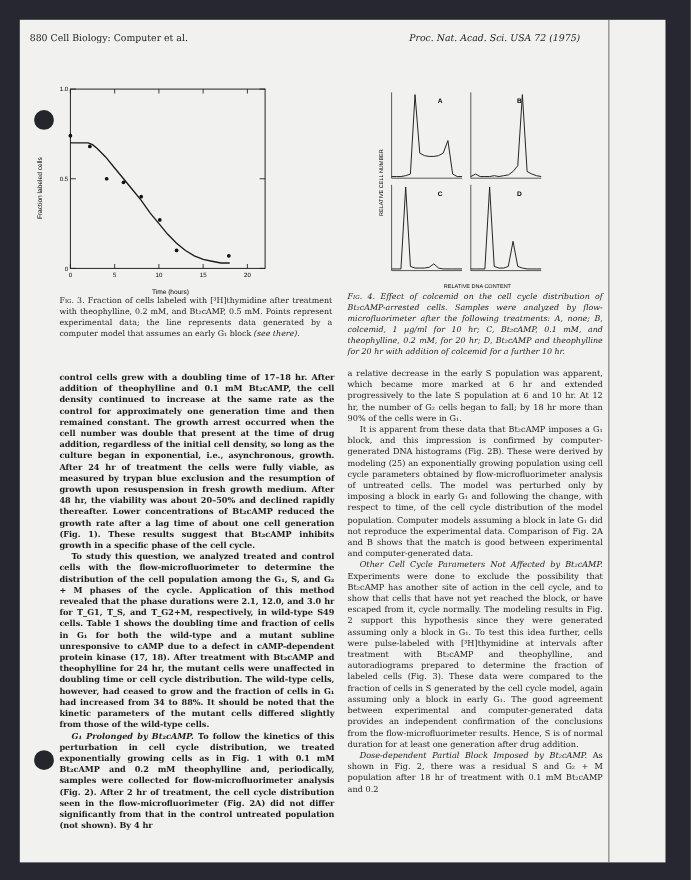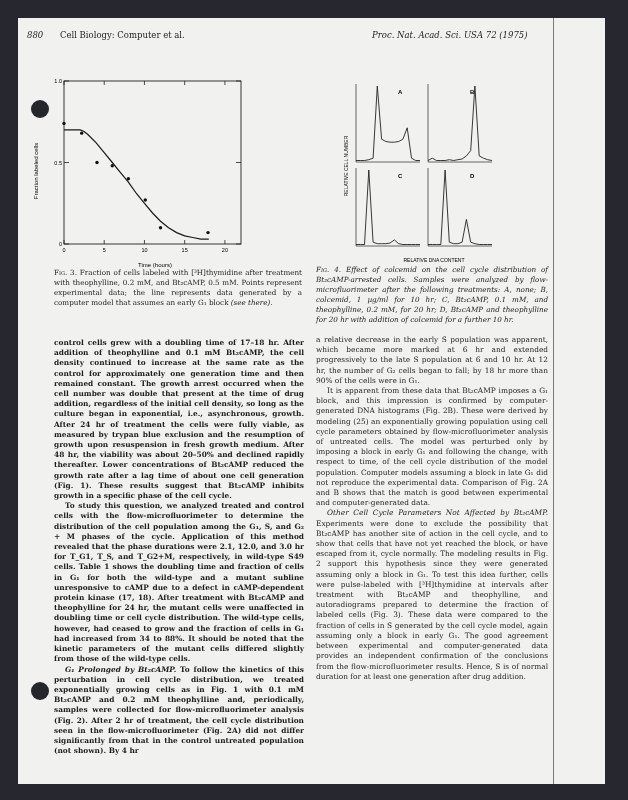--- a/index.html
+++ b/index.html
@@ -1,21 +1,21 @@
 <!DOCTYPE html>
 <html><head>
 <meta charset="utf-8">
 <style>
   html,body{margin:0;padding:0;}
   body{width:628px;height:800px;background:#26272f;position:relative;overflow:hidden;font-family:"DejaVu Serif",serif;color:#1d1d1d;}
   .page{position:absolute;left:18px;top:18px;width:587px;height:766px;background:#f1f1ef;}
   .edge-line{position:absolute;left:535px;top:0;width:1px;height:766px;background:#7a7a7a;}
   .hole{position:absolute;width:18px;height:18px;border-radius:50%;background:#25262c;}
   .hdr{position:absolute;top:30px;font-size:8.5px;}
-  .hdr .pg{margin-right:14px;font-style:italic;}
+  .hdr .pg{}
   .col{position:absolute;font-size:7.4px;line-height:10.2px;text-align:justify;}
   .col p{margin:0;text-indent:11px;}
   .col p.noind{text-indent:0;}
   .cap{position:absolute;font-size:7.2px;line-height:9.9px;text-align:justify;}
   .cap .fig{font-variant:small-caps;margin-top:24px;}
   .it{font-style:italic;}
   svg text{font-family:"Liberation Sans",sans-serif;}
 </style>
 </head>
 <body>
@@ -122,13 +122,14 @@
 
 <div class="col" id="left-col" style="left:54px;top:338px;width:250px;font-weight:bold;">
     <p class="noind"><span>control cells grew with a doubling time of 17–18 hr. After addition of theophylline and 0.1 mM Bt₂cAMP, the cell density continued to increase at the same rate as the control for approximately one generation time and then remained constant. The growth arrest occurred when the cell number was double that present at the time of drug addition, regardless of the initial cell density, so long as the culture began in exponential, i.e., asynchronous, growth. After 24 hr of treatment the cells were fully viable, as measured by trypan blue exclusion and the resumption of growth upon resuspension in fresh growth medium. After 48 hr, the viability was about 20–50% and declined rapidly thereafter. Lower concentrations of Bt₂cAMP reduced the growth rate after a lag time of about one cell generation (Fig. 1). These results suggest that Bt₂cAMP inhibits growth in a specific phase of the cell cycle.</span></p>
     <p><span>To study this question, we analyzed treated and control cells with the flow-microfluorimeter to determine the distribution of the cell population among the G₁, S, and G₂ + M phases of the cycle. Application of this method revealed that the phase durations were 2.1, 12.0, and 3.0 hr for T_G1, T_S, and T_G2+M, respectively, in wild-type S49 cells. Table 1 shows the doubling time and fraction of cells in G₁ for both the wild-type and a mutant subline unresponsive to cAMP due to a defect in cAMP-dependent protein kinase (17, 18). After treatment with Bt₂cAMP and theophylline for 24 hr, the mutant cells were unaffected in doubling time or cell cycle distribution. The wild-type cells, however, had ceased to grow and the fraction of cells in G₁ had increased from 34 to 88%. It should be noted that the kinetic parameters of the mutant cells differed slightly from those of the wild-type cells.</span></p>
     <p><span class="it">G₁ Prolonged by Bt₂cAMP. </span><span>To follow the kinetics of this perturbation in cell cycle distribution, we treated exponentially growing cells as in Fig. 1 with 0.1 mM Bt₂cAMP and 0.2 mM theophylline and, periodically, samples were collected for flow-microfluorimeter analysis (Fig. 2). After 2 hr of treatment, the cell cycle distribution seen in the flow-microfluorimeter (Fig. 2A) did not differ significantly from that in the control untreated population (not shown). By 4 hr</span></p>
   </div>
 <div class="col" id="right-col" style="left:316px;top:335px;width:232px;">
     <p class="noind"><span>a relative decrease in the early S population was apparent, which became more marked at 6 hr and extended progressively to the late S population at 6 and 10 hr. At 12 hr, the number of G₂ cells began to fall; by 18 hr more than 90% of the cells were in G₁.</span></p>
     <p><span>It is apparent from these data that Bt₂cAMP imposes a G₁ block, and this impression is confirmed by computer-generated DNA histograms (Fig. 2B). These were derived by modeling (25) an exponentially growing population using cell cycle parameters obtained by flow-microfluorimeter analysis of untreated cells. The model was perturbed only by imposing a block in early G₁ and following the change, with respect to time, of the cell cycle distribution of the model population. Computer models assuming a block in late G₁ did not reproduce the experimental data. Comparison of Fig. 2A and B shows that the match is good between experimental and computer-generated data.</span></p>
     <p><span class="it">Other Cell Cycle Parameters Not Affected by Bt₂cAMP. </span><span>Experiments were done to exclude the possibility that Bt₂cAMP has another site of action in the cell cycle, and to show that cells that have not yet reached the block, or have escaped from it, cycle normally. The modeling results in Fig. 2 support this hypothesis since they were generated assuming only a block in G₁. To test this idea further, cells were pulse-labeled with [³H]thymidine at intervals after treatment with Bt₂cAMP and theophylline, and autoradiograms prepared to determine the fraction of labeled cells (Fig. 3). These data were compared to the fraction of cells in S generated by the cell cycle model, again assuming only a block in early G₁. The good agreement between experimental and computer-generated data provides an independent confirmation of the conclusions from the flow-microfluorimeter results. Hence, S is of normal duration for at least one generation after drug addition.</span></p>
+    <p><span class="it">Dose-dependent Partial Block Imposed by Bt₂cAMP. </span><span>As shown in Fig. 2, there was a residual S and G₂ + M population after 18 hr of treatment with 0.1 mM Bt₂cAMP and 0.2</span></p>
   </div>
 
 </body></html>

